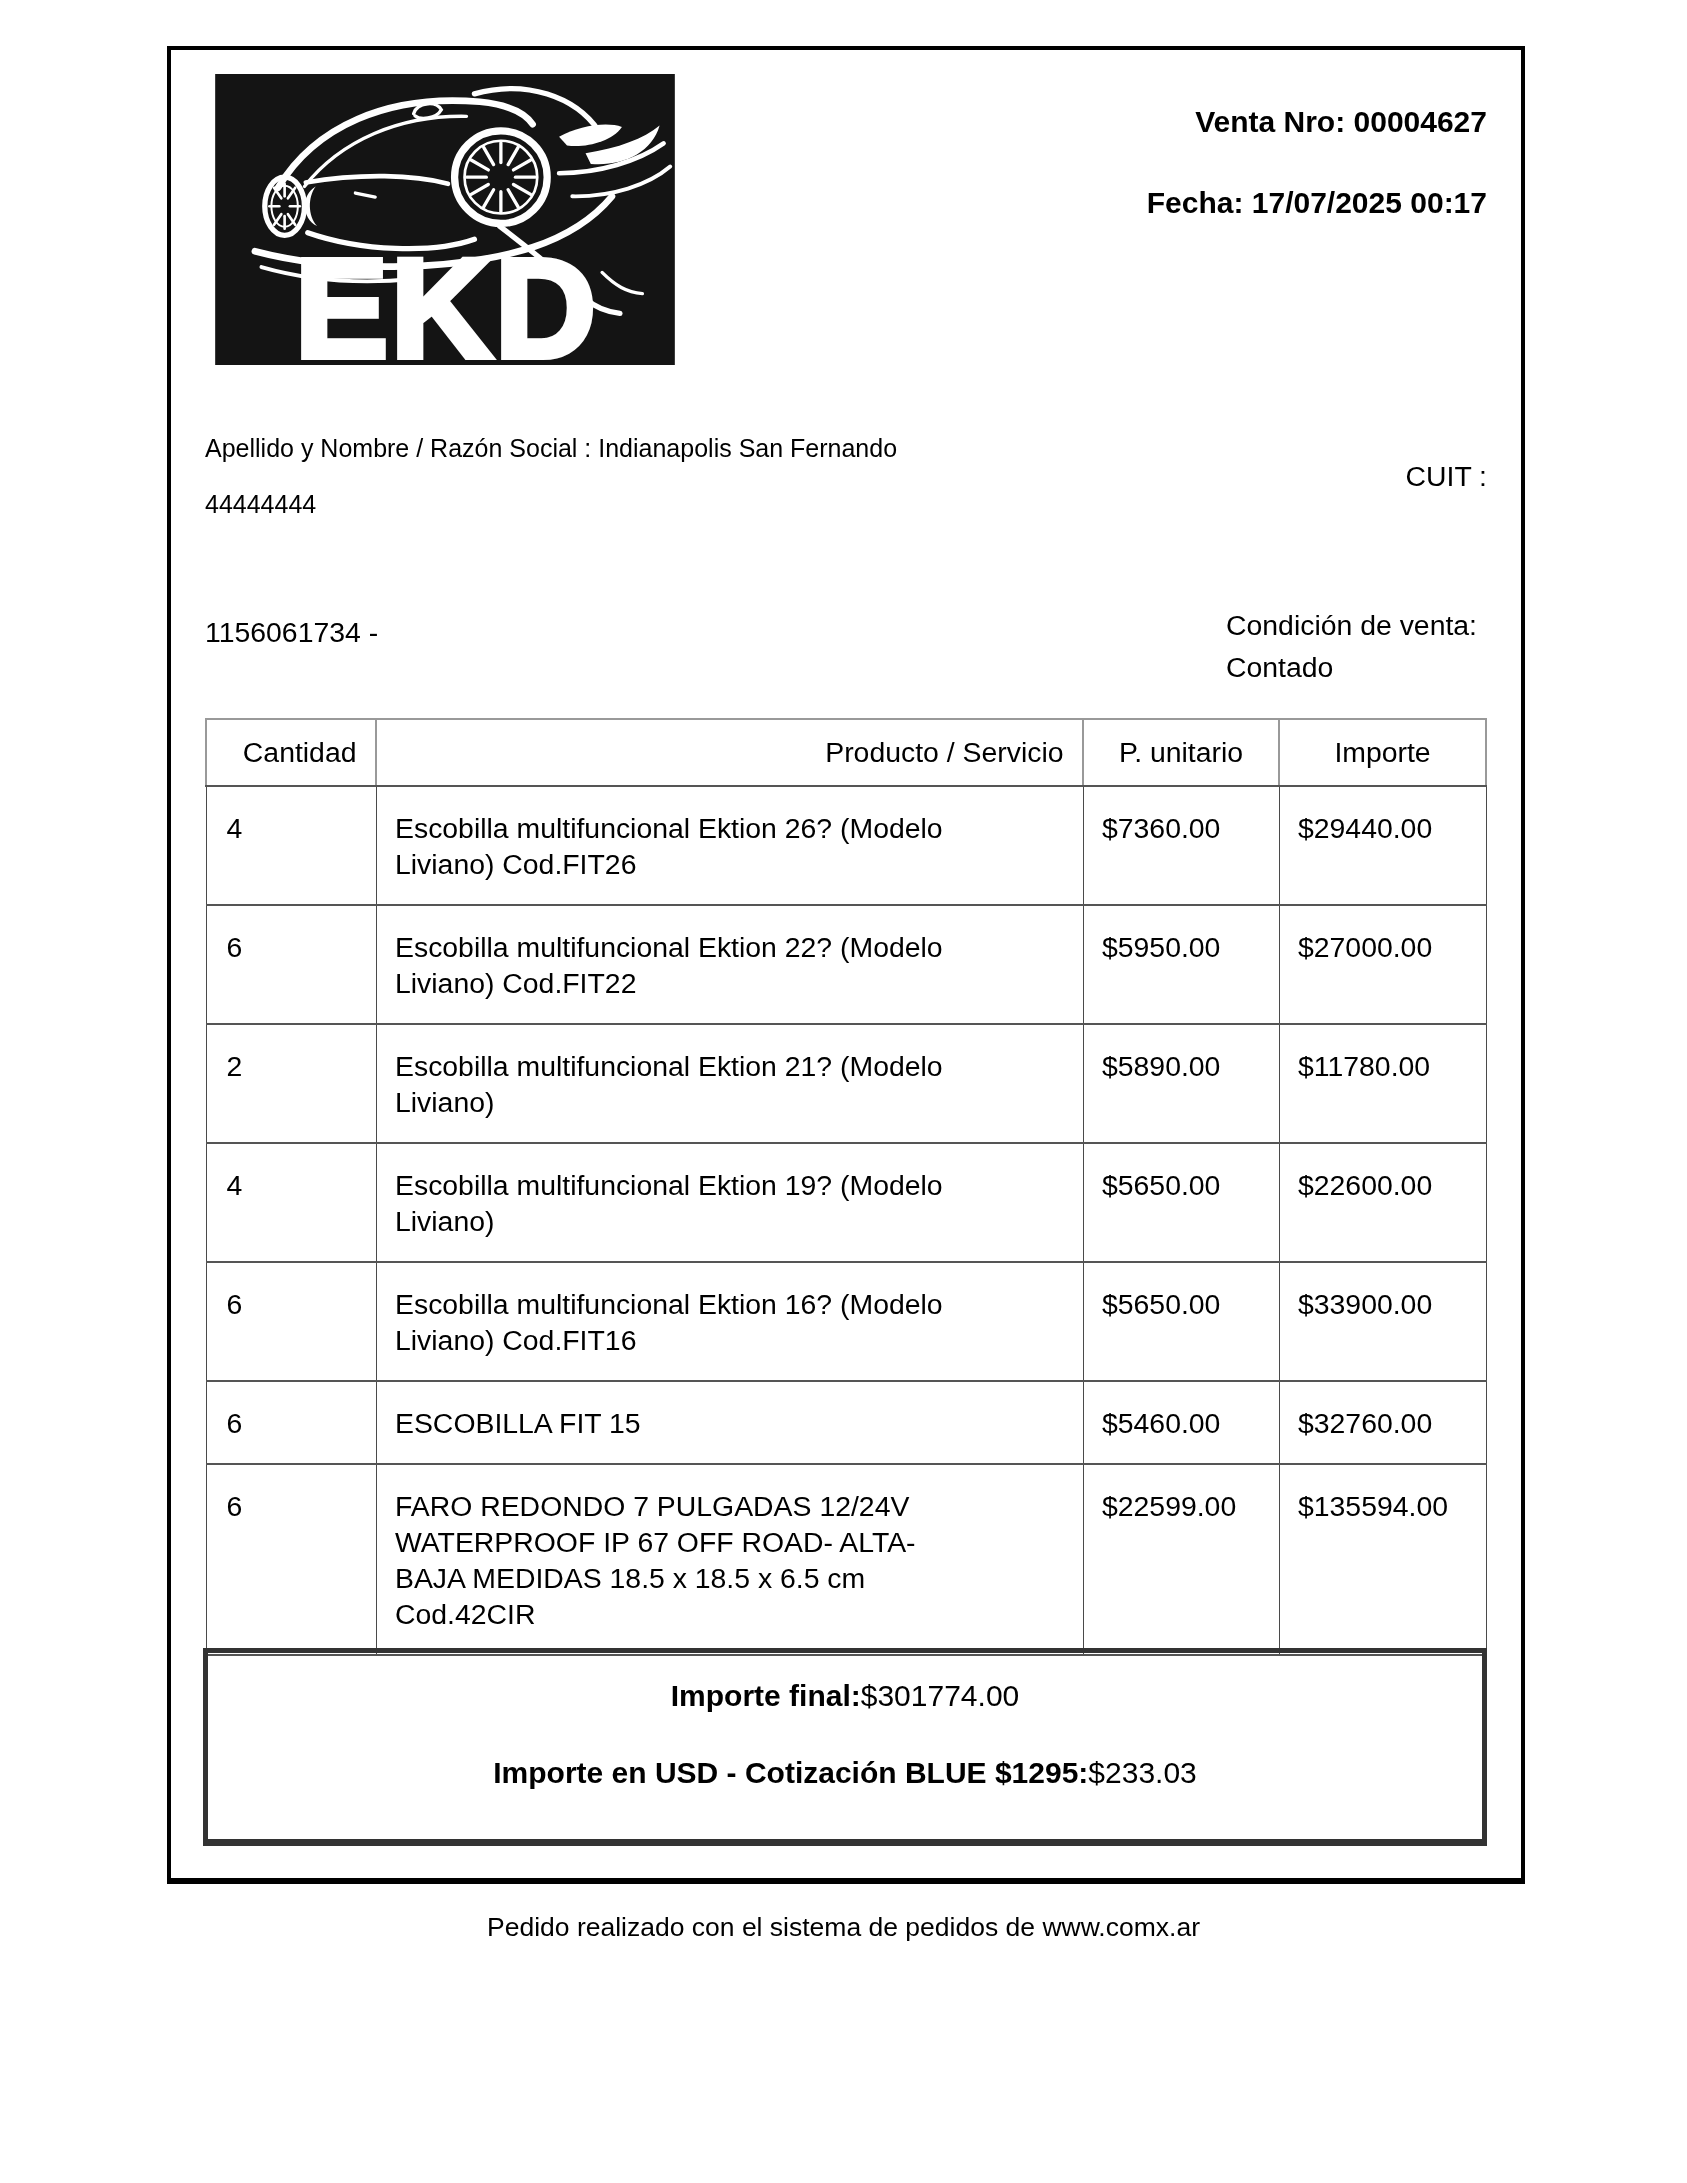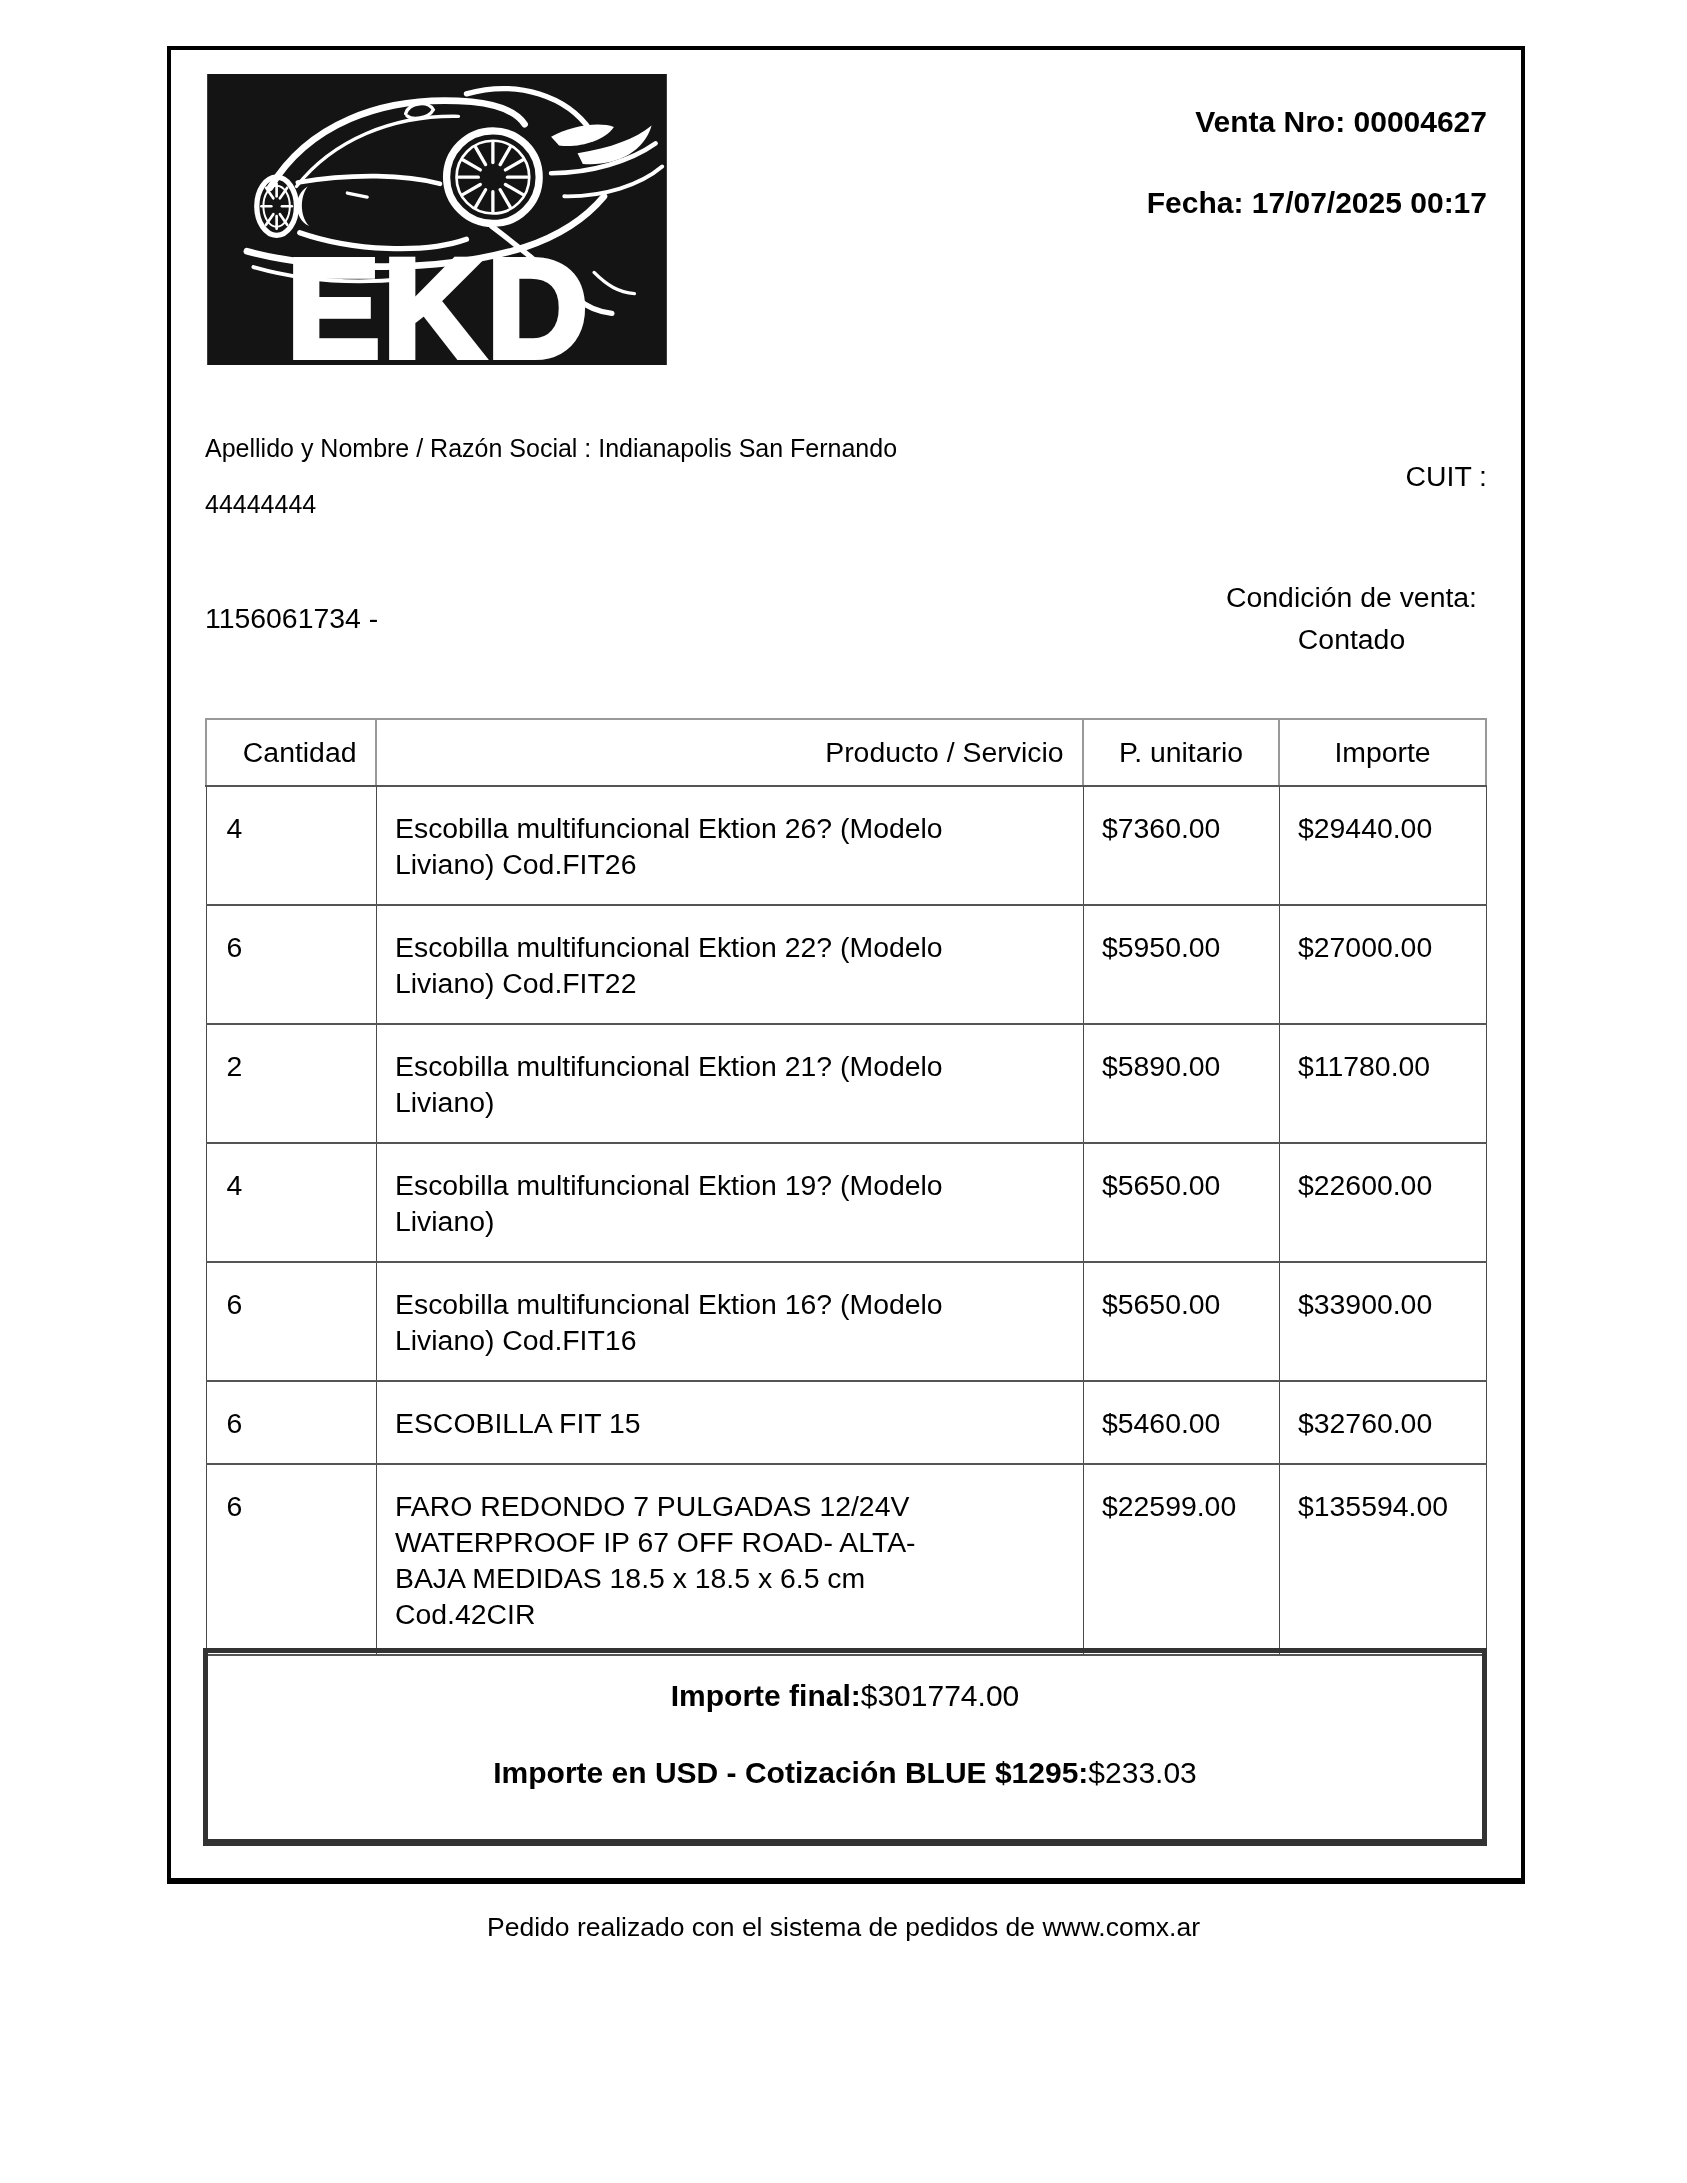--- a/index.html
+++ b/index.html
@@ -22,21 +22,21 @@
 
   .doc-border{
     position:absolute;left:167px;top:46px;width:1358px;height:1838px;
     border:4px solid var(--page-border);
     border-bottom-width:6px;
     box-sizing:border-box;
   }
 
   
   .logo{
-    position:absolute;left:36px;top:24px;width:460px;height:291px;
+    position:absolute;left:44px;top:24px;width:460px;height:291px;
   }
   .logo svg{display:block;width:100%;height:100%;}
 
   
   .sale-meta{
     position:absolute;right:34px;top:53px;text-align:right;
     font-weight:bold;font-size:30px;line-height:37px;
   }
   .sale-meta .meta-line + .meta-line{margin-top:44px;}
 
@@ -46,21 +46,21 @@
     display:flex;justify-content:space-between;align-items:center;
   }
   .customer-name{width:781px;font-size:25px;line-height:56px;}
   .cuit{font-size:28.4px;text-align:right;white-space:nowrap;}
 
   .phone-row{
     position:absolute;left:34px;right:44px;top:526px;
     display:flex;justify-content:space-between;align-items:center;
   }
   .phone{font-size:28.4px;}
-  .sale-condition{font-size:28.4px;line-height:42px;text-align:center;}
+  .sale-condition{font-size:28.4px;line-height:42px;text-align:left;margin-top:28px;}
 
   
   table.items{
     position:absolute;left:34px;top:668px;width:1281px;
     border-collapse:collapse;table-layout:fixed;
     font-size:28.4px;
   }
   table.items th{
     font-weight:normal;font-size:28.4px;
     border:2px solid var(--table-border-light);

